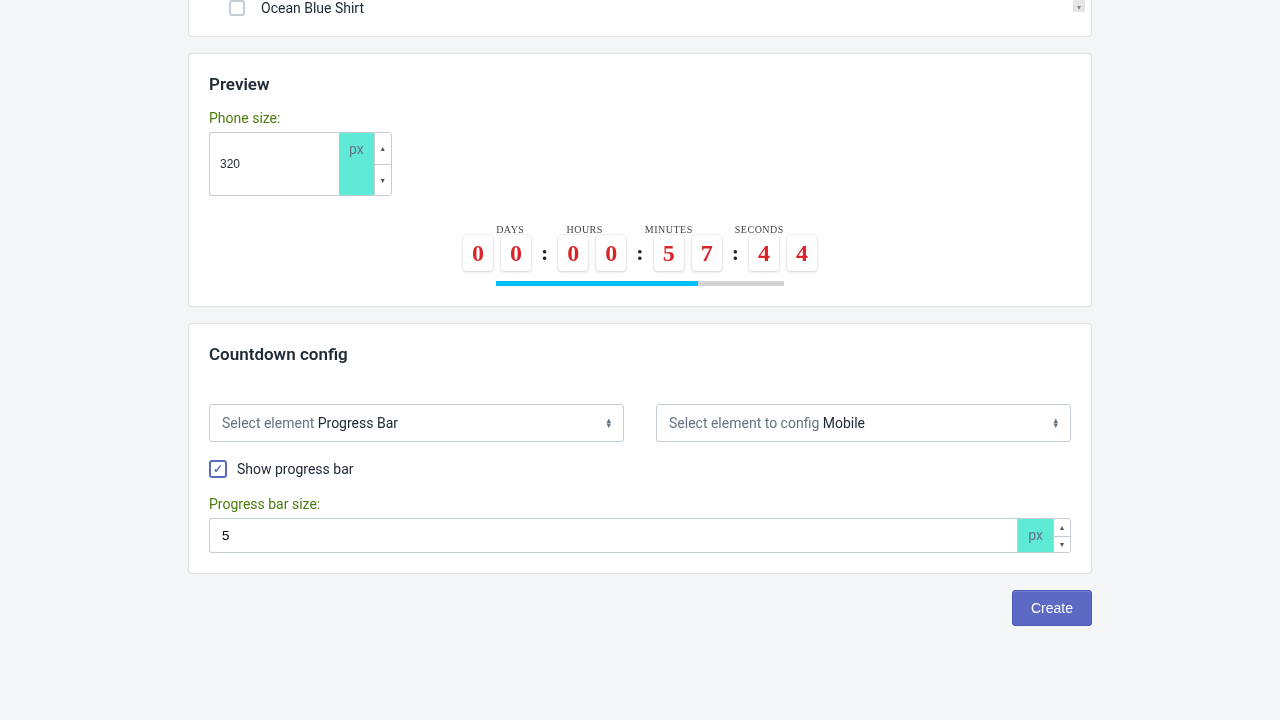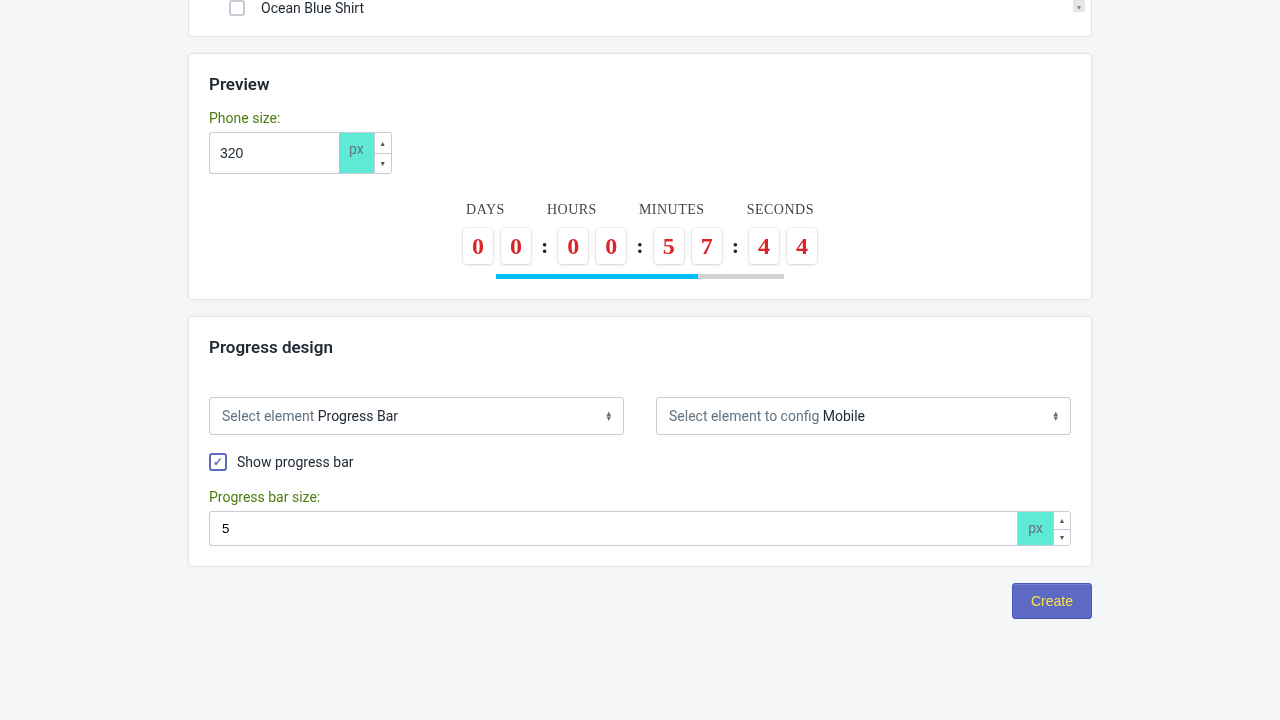--- a/index.html
+++ b/index.html
@@ -79,22 +79,22 @@
       margin-bottom: 6px;
       color: #4d7c0f;
     }
     .input-group {
       display: flex;
       align-items: stretch;
     }
     .text-input {
       border: 1px solid #c4cdd5;
       border-radius: 3px;
-      padding: 12px 10px;
-      font-size: 14px;
+      padding: 24px 10px;
+      font-size: 12px;
       background: #fff;
       color: #212b36;
     }
     .phone-input { width: 130px; border-right: none; border-top-right-radius: 0; border-bottom-right-radius: 0; }
     .unit-suffix {
       border: 1px solid #c4cdd5;
       border-left: none;
       padding: 8px 10px;
       background: #5eead4;
       color: #637381;
@@ -124,24 +124,23 @@
     
     .preview-area {
       display: flex;
       flex-direction: column;
       align-items: center;
       margin-top: 28px;
     }
     .labels-row {
       display: flex;
       gap: 42px;
-      font-size: 14px;
+      font-size: 10px;
       letter-spacing: 0.5px;
       color: #444;
-      margin-bottom: 10px;
       font-family: Georgia, serif;
     }
     .digits-row {
       display: flex;
       align-items: center;
       gap: 8px;
     }
     .digit {
       width: 30px;
       height: 36px;
@@ -243,21 +242,21 @@
       border-radius: 3px 0 0 3px;
       padding: 9px 12px;
       border-right: none;
     }
     .actions {
       display: flex;
       justify-content: flex-end;
     }
     .btn-primary {
       background: #5c6ac4;
-      color: #fde047;
+      color: #ffffff;
       border: 1px solid #4a58b8;
       border-radius: 3px;
       padding: 9px 18px;
       font-size: 14px;
       cursor: pointer;
       box-shadow: inset 0 1px 0 rgba(255,255,255,0.15);
     }
   </style>
 </head>
 <body>
@@ -307,21 +306,21 @@
         <span class="digit">4</span>
         <span class="digit">4</span>
       </div>
       <div class="progress-track">
         <div class="progress-fill"></div>
       </div>
     </div>
   </div>
 
   <div class="card">
-    <h2>Progress design</h2>
+    <h2>Countdown config</h2>
 
     <div class="row">
       <div class="col">
         <div class="select-box">
           <span class="select-text"><span>Select element </span><b>Progress Bar</b></span>
           <span class="select-arrows">
               <span>▴</span>
               <span>▾</span>
             </span>
         </div>

